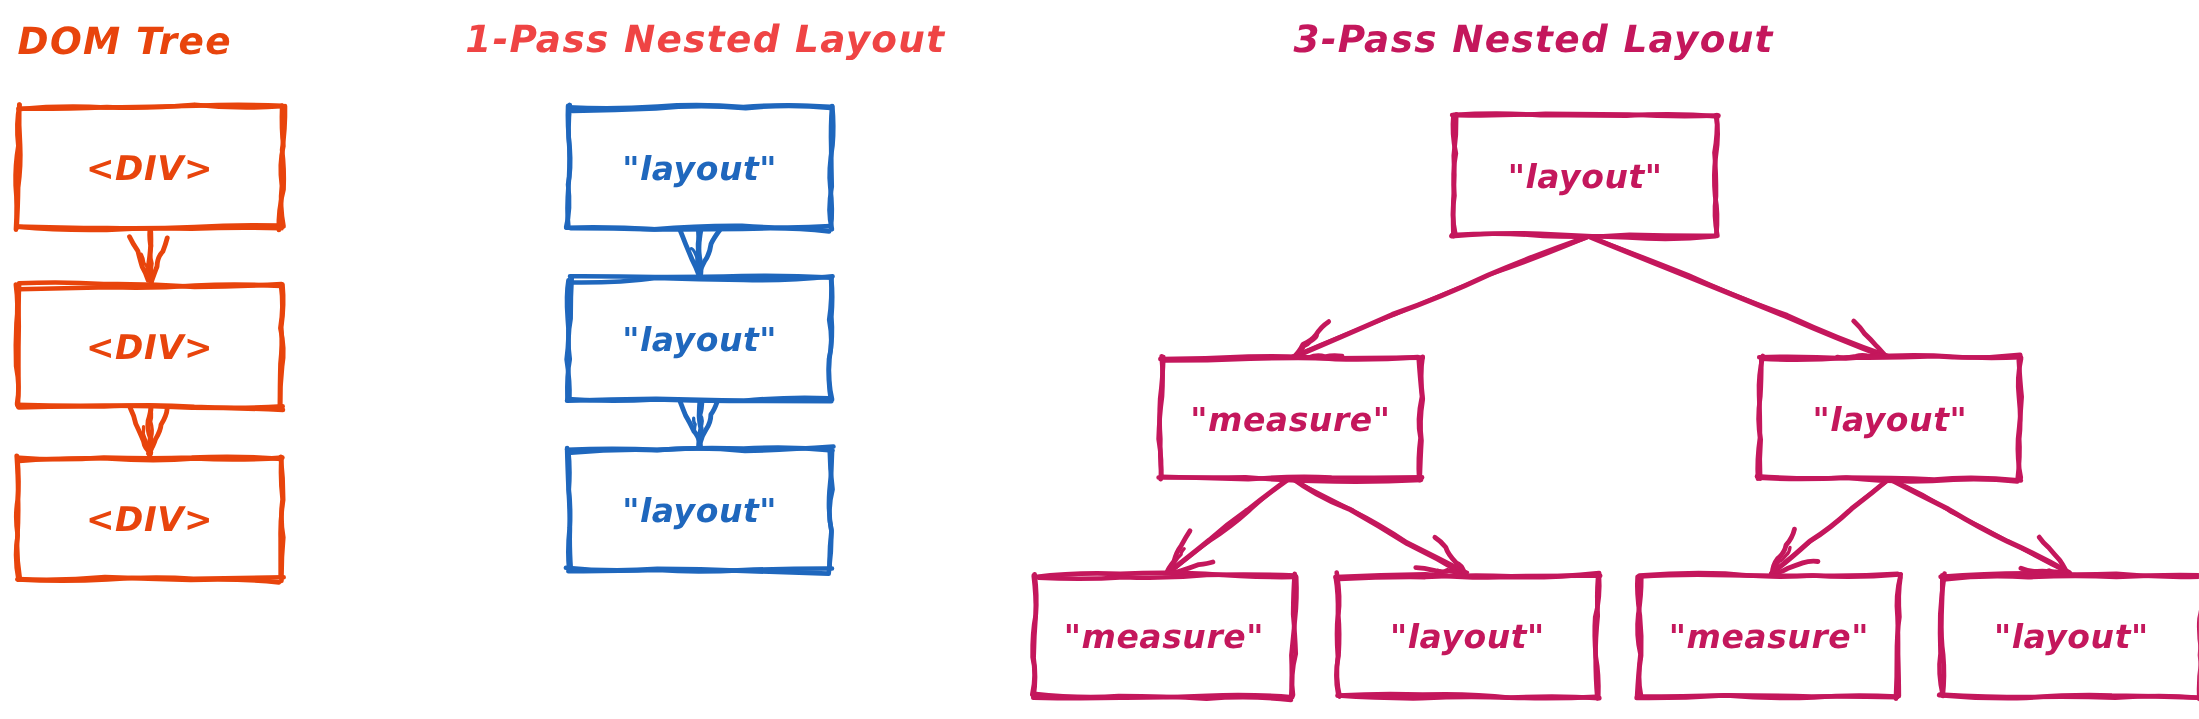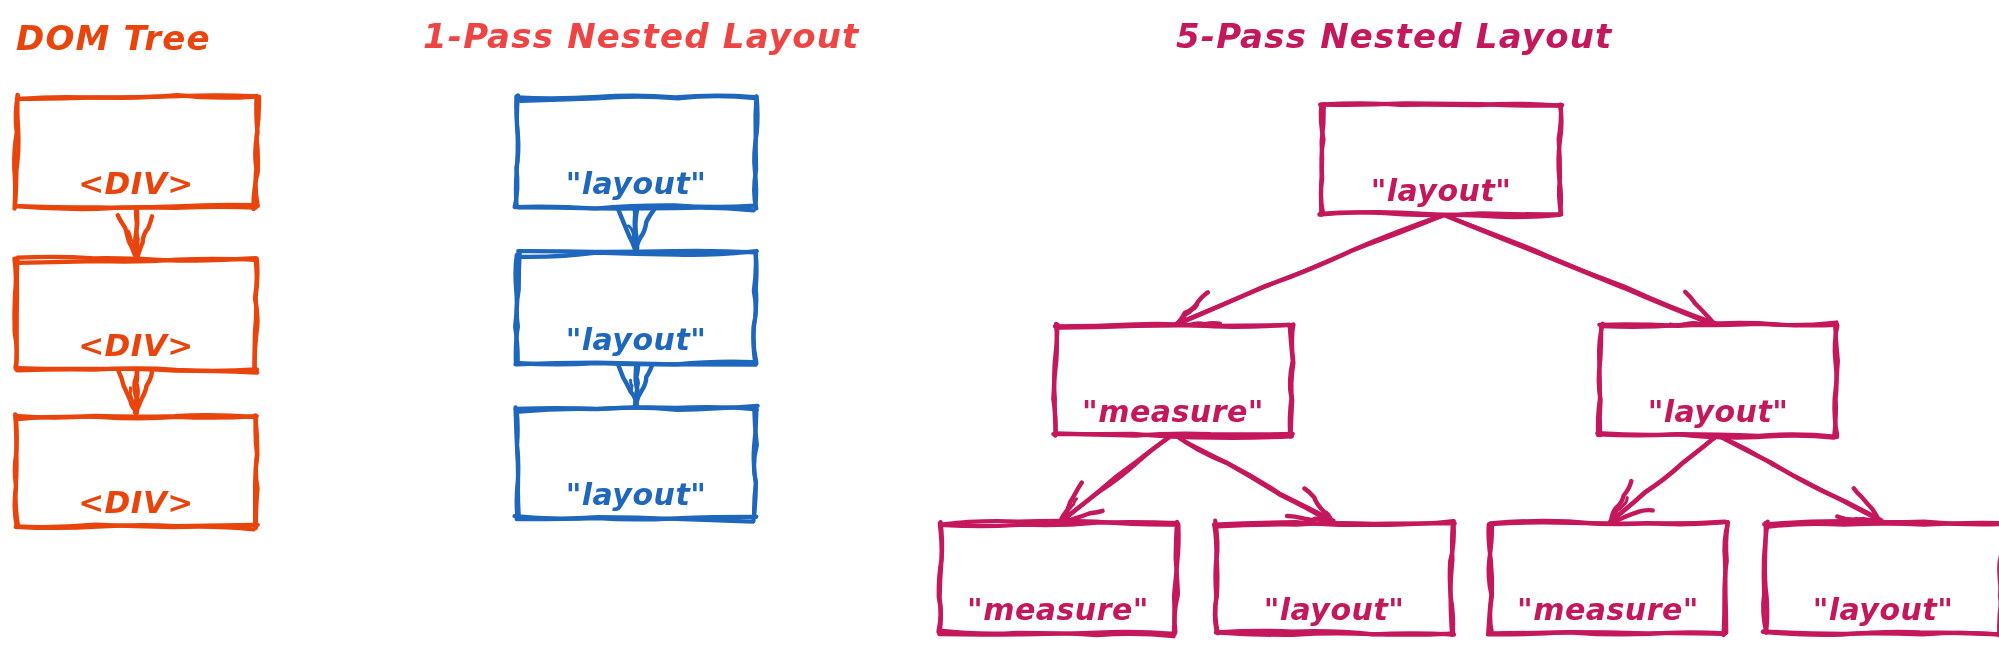--- a/index.html
+++ b/index.html
@@ -37,21 +37,20 @@
   }
   .boxlabel {
     position: absolute;
     white-space: nowrap;
     font-family: "DejaVu Sans", sans-serif;
     font-weight: bold;
     font-style: italic;
     text-align: center;
     transform: translate(-50%, -50%);
     pointer-events: none;
-    margin-top: 29px;
   }
   .lbl-dom { font-size: 31px; letter-spacing: 0.5px; }
   .lbl-md  { font-size: 30px; letter-spacing: 0.5px; }
 </style>
 </head>
 <body>
 
 <div id="stage">
   <svg class="canvas" id="svg-canvas" viewBox="0 0 1999 654">
       <g>
@@ -262,21 +261,21 @@
     </svg>
   <div id="overlay">
       <div class="title" style="left: 16px; top: 18px; color: rgb(232, 68, 12);">DOM Tree</div>
       <div class="boxlabel lbl-dom" style="left: 136px; top: 154px; color: rgb(232, 68, 12);">&lt;DIV&gt;</div>
       <div class="boxlabel lbl-dom" style="left: 136px; top: 316px; color: rgb(232, 68, 12);">&lt;DIV&gt;</div>
       <div class="boxlabel lbl-dom" style="left: 136px; top: 473px; color: rgb(232, 68, 12);">&lt;DIV&gt;</div>
       <div class="title" style="left: 423px; top: 16px; color: #ef4444;">1-Pass Nested Layout</div>
       <div class="boxlabel lbl-md" style="left: 636px; top: 154px; color: rgb(31, 103, 189);">"layout"</div>
       <div class="boxlabel lbl-md" style="left: 636px; top: 310px; color: rgb(31, 103, 189);">"layout"</div>
       <div class="boxlabel lbl-md" style="left: 636px; top: 465px; color: rgb(31, 103, 189);">"layout"</div>
-      <div class="title" style="left: 1176px; top: 16px; color: rgb(196, 23, 92);">5-Pass Nested Layout</div>
+      <div class="title" style="left: 1176px; top: 16px; color: rgb(196, 23, 92);">3-Pass Nested Layout</div>
       <div class="boxlabel lbl-md" style="left: 1441px; top: 161px; color: rgb(196, 23, 92);">"layout"</div>
       <div class="boxlabel lbl-md" style="left: 1173px; top: 382px; color: rgb(196, 23, 92);">"measure"</div>
       <div class="boxlabel lbl-md" style="left: 1718px; top: 382px; color: rgb(196, 23, 92);">"layout"</div>
       <div class="boxlabel lbl-md" style="left: 1058px; top: 580px; color: rgb(196, 23, 92);">"measure"</div>
       <div class="boxlabel lbl-md" style="left: 1334px; top: 580px; color: rgb(196, 23, 92);">"layout"</div>
       <div class="boxlabel lbl-md" style="left: 1608px; top: 580px; color: rgb(196, 23, 92);">"measure"</div>
       <div class="boxlabel lbl-md" style="left: 1883px; top: 580px; color: rgb(196, 23, 92);">"layout"</div>
     </div>
 </div>
 

